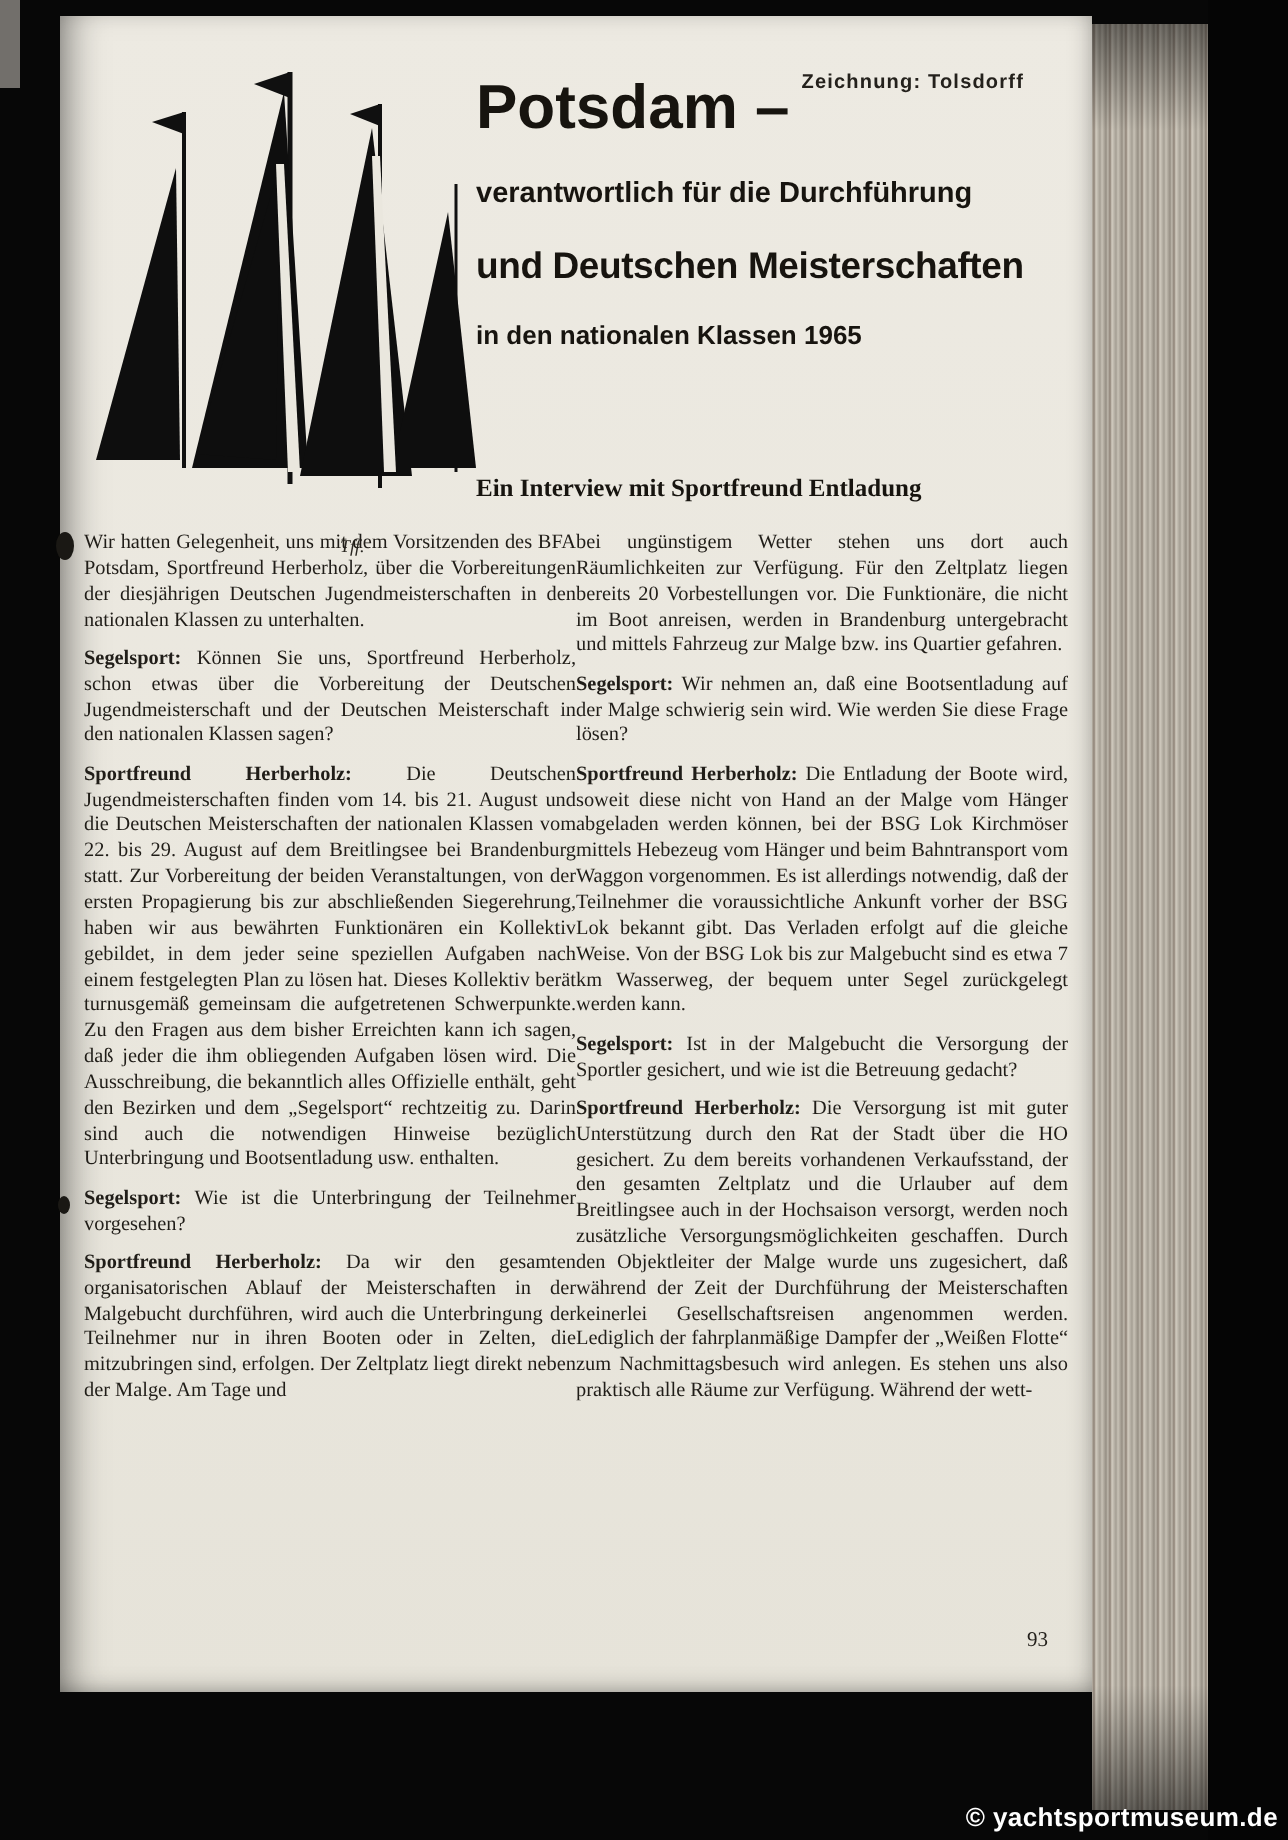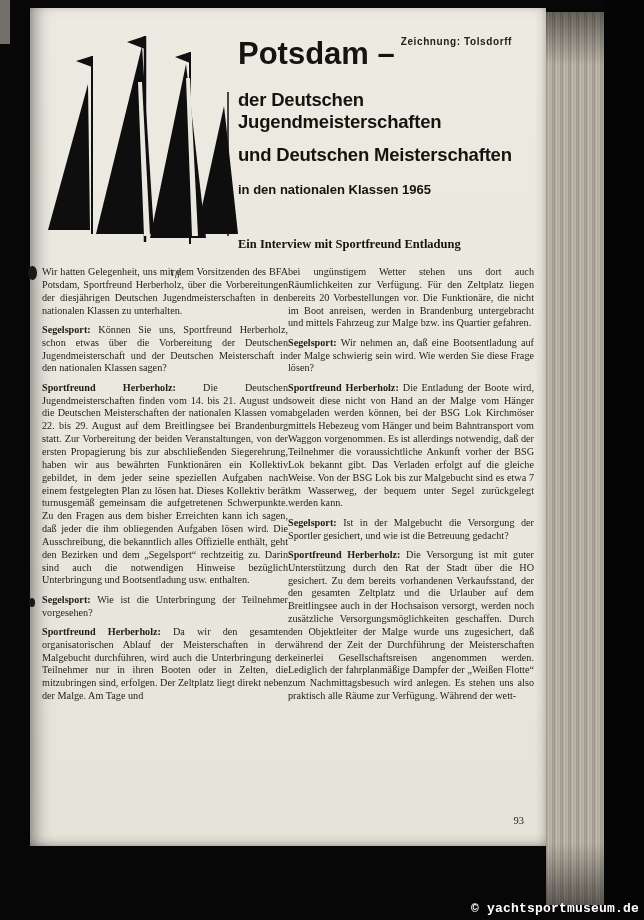--- a/index.html
+++ b/index.html
@@ -83,21 +83,21 @@
   .lbl:not(:empty)::after{content:" ";}
 
   .page-number{
     position:absolute;right:22px;bottom:20px;
     font-size:10.5px;color:#221f1a;margin-top:16px;
   }
 
   
   .watermark{
     position:absolute;right:5px;bottom:4px;
-    font-family:Liberation Mono, monospace;
+    font-family:Liberation Sans, sans-serif;
     font-size:13px;font-weight:bold;color:#ffffff;letter-spacing:.2px;
   }
 </style>
 </head>
 <body>
 
 <div class="scan">
 
   <div class="corner-light"></div>
   <div class="book-edges"></div>
@@ -129,21 +129,21 @@
         <polygon points="158,212 200,212 186,84" fill="#0e0e0e"></polygon>
 
         <polygon points="100,60 104,60 112,214 106,214" fill="#eae7de"></polygon>
         <polygon points="148,56 152,56 160,214 154,214" fill="#eae7de"></polygon>
       </svg>
       <span class="sig">Tff.</span>
     </div>
 
     <div class="title-block">
       <div class="t1">Potsdam –</div>
-      <div class="t3">der Deutschen Jugendmeisterschaften</div>
+      <div class="t2">verantwortlich für die Durchführung</div>
       <div class="t4">und Deutschen Meisterschaften</div>
       <div class="t5">in den nationalen Klassen 1965</div>
     </div>
 
     <div class="subtitle">Ein Interview mit Sportfreund Entladung</div>
 
     <div class="columns">
       <div class="col">
         <p><span class="lbl"></span><span>Wir hatten Gelegenheit, uns mit dem Vorsitzenden des BFA Potsdam, Sportfreund Herberholz, über die Vorbereitungen der diesjährigen Deutschen Jugendmeisterschaften in den nationalen Klassen zu unterhalten.</span></p>
         <p><span class="lbl">Segelsport:</span><span>Können Sie uns, Sportfreund Herberholz, schon etwas über die Vorbereitung der Deutschen Jugendmeisterschaft und der Deutschen Meisterschaft in den nationalen Klassen sagen?</span></p>

